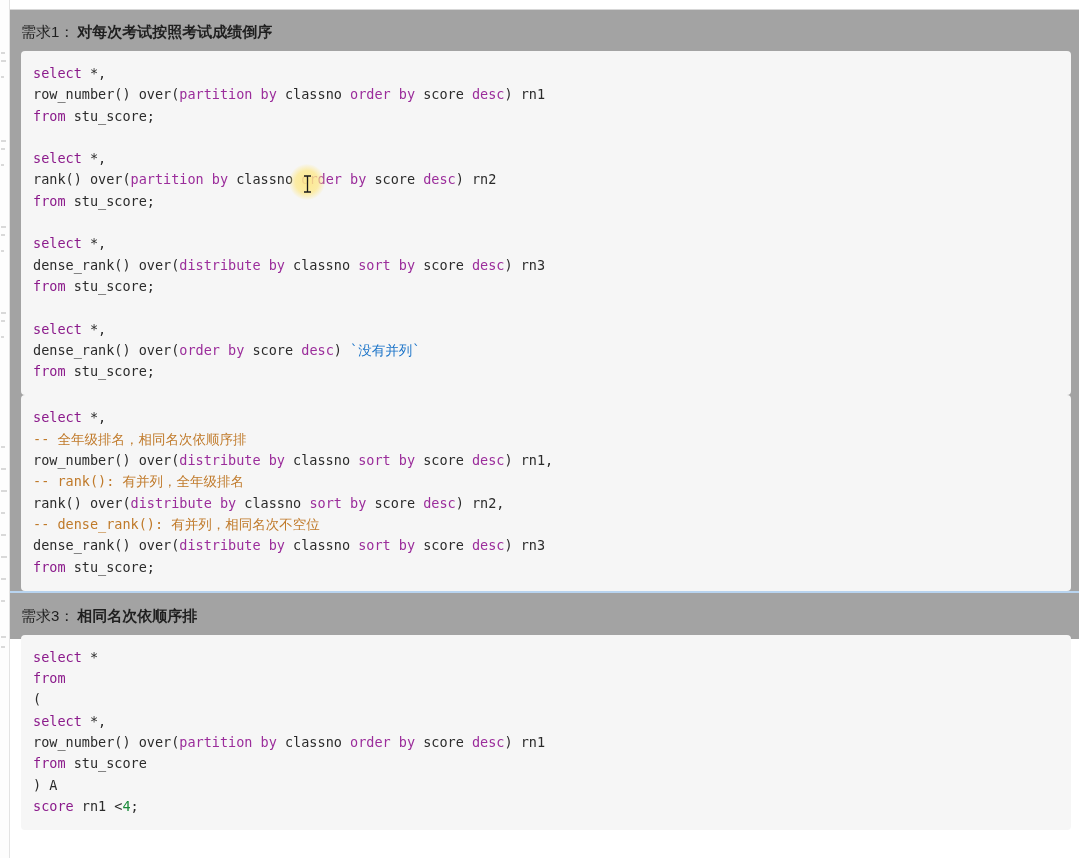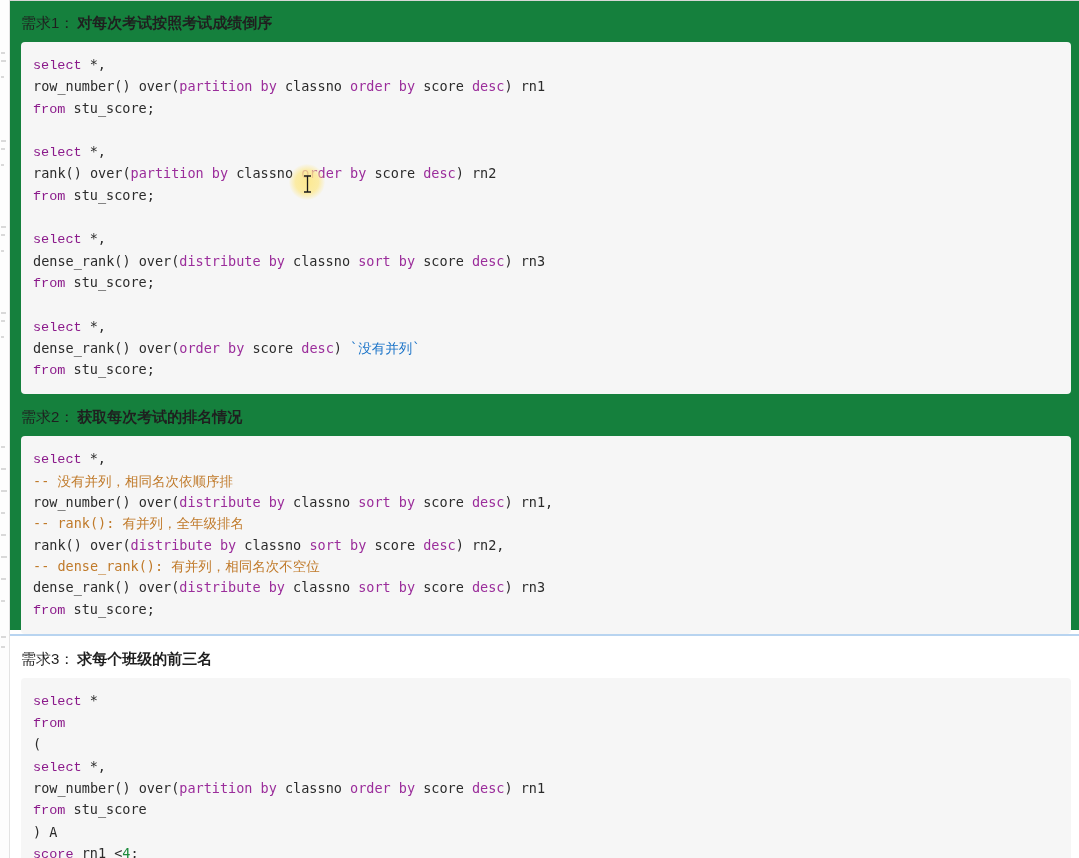--- a/index.html
+++ b/index.html
@@ -29,24 +29,24 @@
   .left-gutter .tick {
     position: absolute;
     left: 1px;
     height: 2px;
     background: #c9c9c9;
     opacity: .7;
   }
 
   .page {
     position: absolute;
-    left: 9px; top: 0;
+    left: 9px; top: 9px;
     width: 1070px;
     height: 630px;
-    background: #15803d;
+    background: #a3a3a3;
     box-sizing: border-box;
   }
 
   .top-rule {
     position: absolute;
     left: 0; top: 0;
     width: 1070px;
     height: 1px;
     background: #d7d7d7;
   }
@@ -82,21 +82,21 @@
     margin: 0;
     font-family: "DejaVu Sans Mono", "Liberation Mono", monospace;
     font-size: 13.5px;
     line-height: 21.3px;
     color: #2b2b2b;
     white-space: pre;
     tab-size: 4;
   }
 
   
-  .kw   { color: #8b1a8b; font-family: Liberation Mono, monospace; }      
+  .kw   { color: #8b1a8b; }      
   .kw2  { color: #9b2d9b; }      
   .fn   { color: #2b2b2b; }      
   .cmt  { color: #c07a2a; }      
   .str  { color: #1a73c8; }      
   .num  { color: #1a8a3a; }      
   .pun  { color: #2b2b2b; }
 
   .divider-blue {
     height: 2px;
     background: #b8d4f0;
@@ -168,40 +168,37 @@
 <span class="fn">dense_rank() over(</span><span class="kw2">distribute by</span><span class="pun"> classno </span><span class="kw2">sort by</span><span class="pun"> score </span><span class="kw2">desc</span><span class="pun">) rn3</span>
 <span class="kw">from</span><span class="pun"> stu_score;</span>
 
 <span class="kw">select</span><span class="pun"> *,</span>
 <span class="fn">dense_rank() over(</span><span class="kw2">order by</span><span class="pun"> score </span><span class="kw2">desc</span><span class="pun">) </span><span class="str">`没有并列`</span>
 <span class="kw">from</span><span class="pun"> stu_score;</span></pre>
     </div>
   </div>
 
   <div class="section">
-    <div class="section-title">
-      <span class="label">需求2：</span><span class="desc">获取每次考试的排名情况</span>
-    </div>
     <div class="codeblock">
       <pre><span class="kw">select</span><span class="pun"> *,</span>
-<span class="cmt">-- 没有并列，相同名次依顺序排</span>
+<span class="cmt">-- 全年级排名，相同名次依顺序排</span>
 <span class="fn">row_number() over(</span><span class="kw2">distribute by</span><span class="pun"> classno </span><span class="kw2">sort by</span><span class="pun"> score </span><span class="kw2">desc</span><span class="pun">) rn1,</span>
 <span class="cmt">-- rank(): 有并列，全年级排名</span>
 <span class="fn">rank() over(</span><span class="kw2">distribute by</span><span class="pun"> classno </span><span class="kw2">sort by</span><span class="pun"> score </span><span class="kw2">desc</span><span class="pun">) rn2,</span>
 <span class="cmt">-- dense_rank(): 有并列，相同名次不空位</span>
 <span class="fn">dense_rank() over(</span><span class="kw2">distribute by</span><span class="pun"> classno </span><span class="kw2">sort by</span><span class="pun"> score </span><span class="kw2">desc</span><span class="pun">) rn3</span>
 <span class="kw">from</span><span class="pun"> stu_score;</span></pre>
     </div>
   </div>
 
   <div class="divider-blue"></div>
 
   <div class="section">
     <div class="section-title">
-      <span class="label">需求3：</span><span class="desc">求每个班级的前三名</span>
+      <span class="label">需求3：</span><span class="desc">相同名次依顺序排</span>
     </div>
     <div class="codeblock">
       <pre><span class="kw">select</span><span class="pun"> *</span>
 <span class="kw">from</span>
 <span class="pun">(</span>
 <span class="kw">select</span><span class="pun"> *,</span>
 <span class="fn">row_number() over(</span><span class="kw2">partition by</span><span class="pun"> classno </span><span class="kw2">order by</span><span class="pun"> score </span><span class="kw2">desc</span><span class="pun">) rn1</span>
 <span class="kw">from</span><span class="pun"> stu_score</span>
 <span class="pun">) A</span>
 <span class="kw">score</span><span class="pun"> rn1 &lt;</span><span class="num">4</span><span class="pun">;</span></pre>

